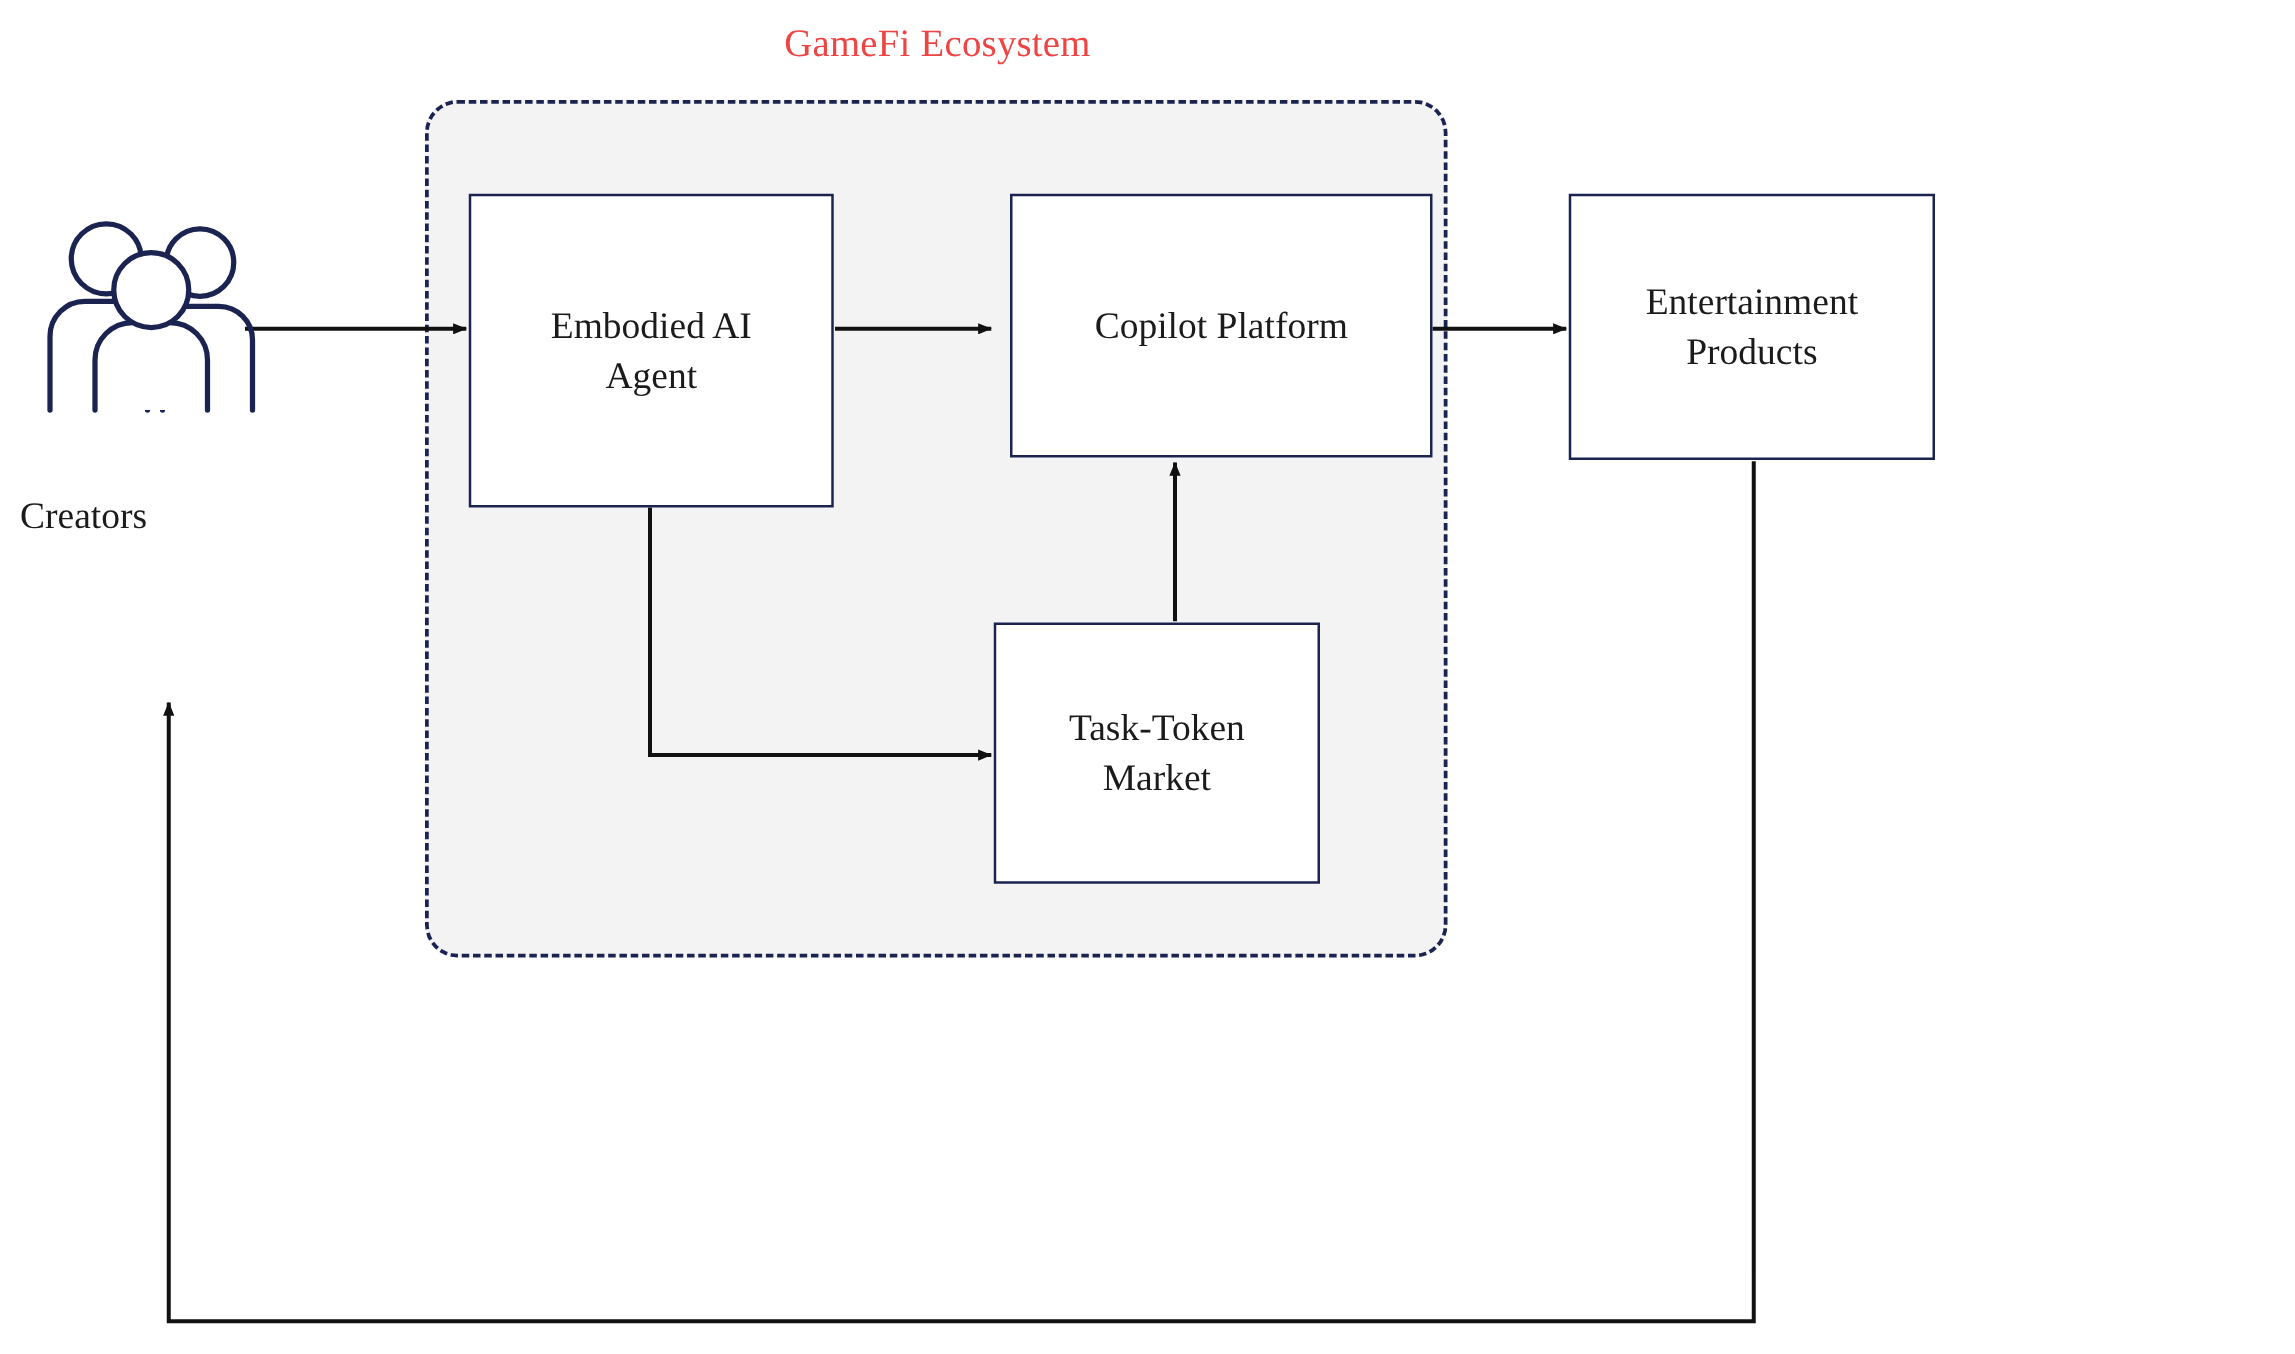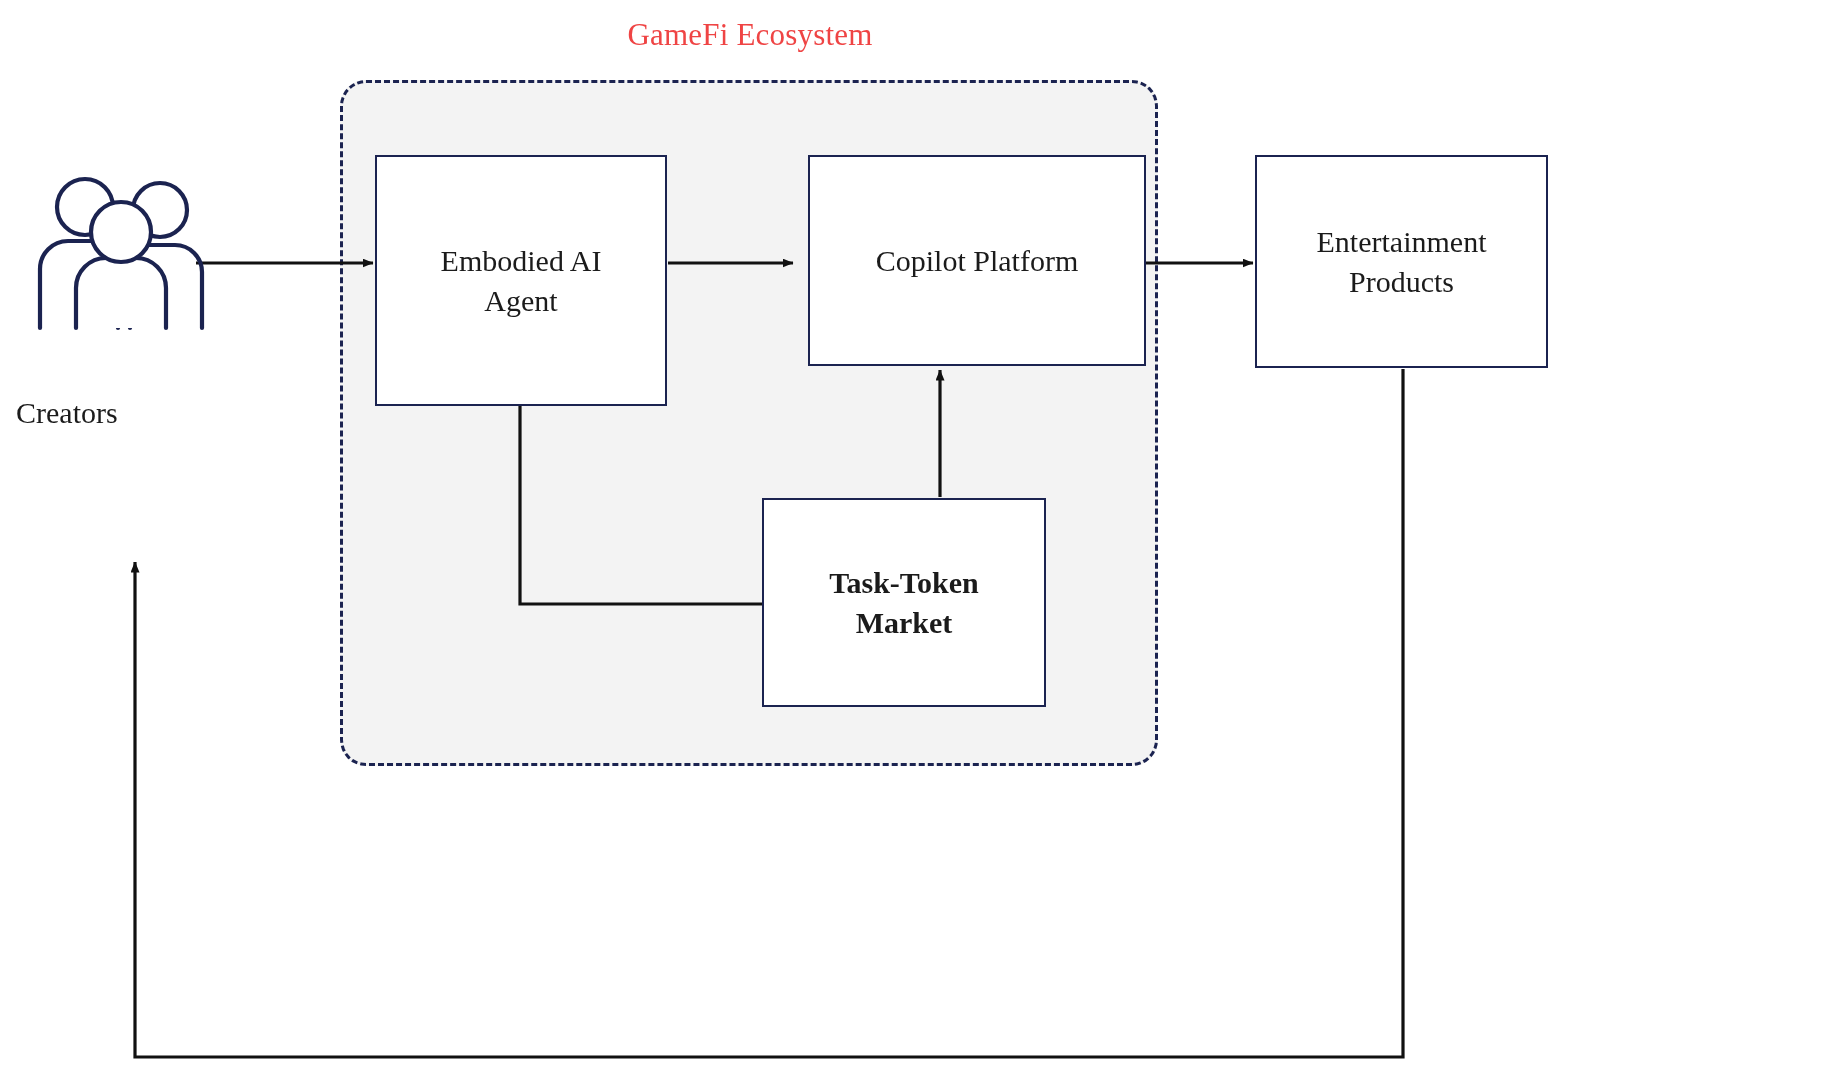--- a/index.html
+++ b/index.html
@@ -35,21 +35,21 @@
     display:flex;align-items:center;justify-content:center;
     text-align:center;
   }
   .node .node-label{
     font-size:30px;line-height:1.33;color:#1b1b1b;
     padding:0 10px;white-space:pre-line;
   }
 
   #node-embodied-agent{left:375px;top:155px;width:292px;height:251px;}
   #node-copilot-platform{left:795px;top:155px;width:338px;height:211px;margin-left:13px;}
-  #node-task-token-market{left:762px;top:498px;width:284px;height:209px;font-weight:bold;}
+  #node-task-token-market{left:795px;top:498px;width:261px;height:209px;}
   #node-entertainment-products{left:1255px;top:155px;width:293px;height:213px;}
 
   
   #creators-group{position:absolute;left:16px;top:168px;width:200px;height:300px;}
   #creators-icon{position:absolute;left:8px;top:0;width:186px;height:170px;}
   #creators-label{
     position:absolute;left:0;top:228px;width:200px;text-align:left;
     font-size:30px;color:#1b1b1b;
   }
 

